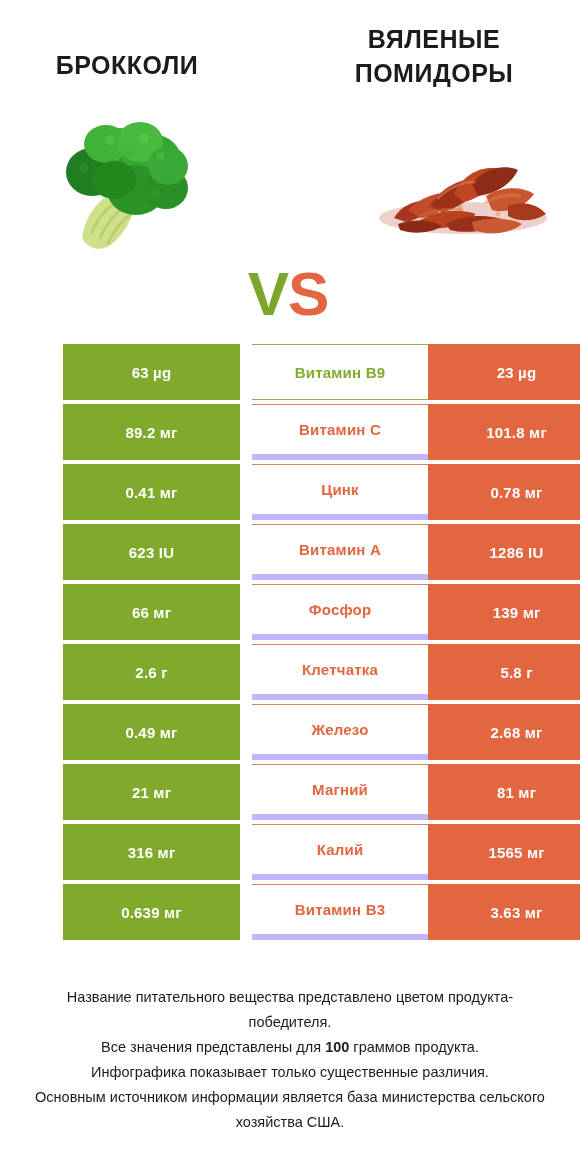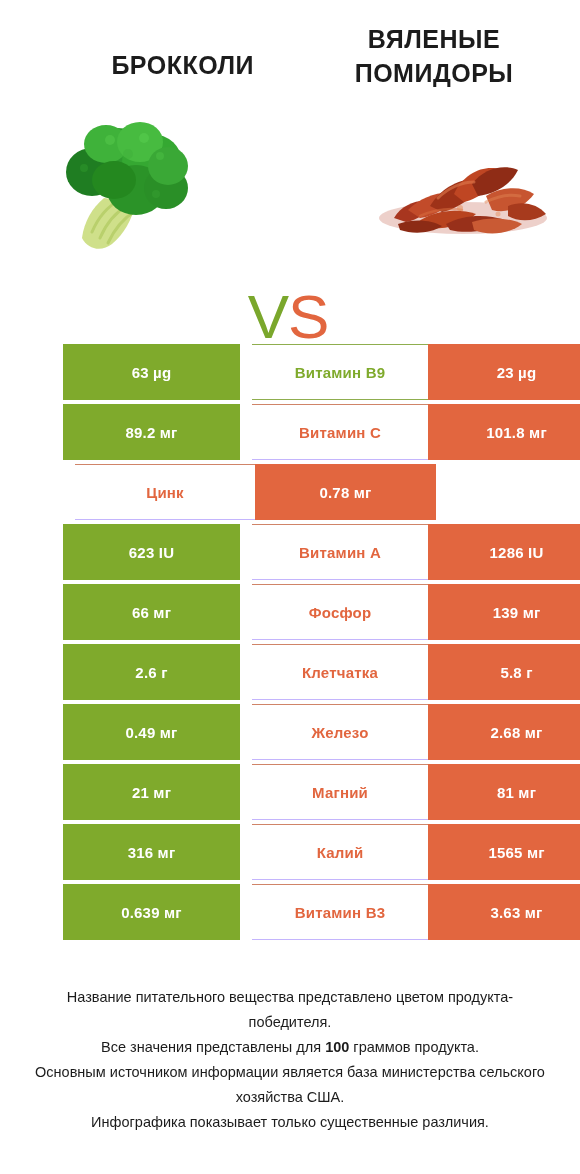--- a/index.html
+++ b/index.html
@@ -28,21 +28,21 @@
     letter-spacing: 0.5px;
     line-height: 34px;
     color: #1c1c1c;
     text-transform: uppercase;
     font-family: "Liberation Sans", "DejaVu Sans", sans-serif;
   }
   .title-left {
     left: 0;
     width: 254px;
     top: 48px;
-    text-align: right;
+    text-align: center;
   }
   .title-right {
     right: 0;
     width: 292px;
     top: 22px;
     text-align: center;
   }
 
   
   .products {
@@ -56,25 +56,25 @@
     position: absolute;
     top: 0;
     height: 160px;
   }
   .prod-left  { left: 40px;  width: 175px; }
   .prod-right { right: 22px; width: 190px; }
 
   .vs {
     position: absolute;
     left: 218px;
-    top: 176px;
+    top: 153px;
     width: 140px;
     text-align: center;
     font-size: 62px;
-    font-weight: 400;
+    font-weight: 700;
     line-height: 62px;
     letter-spacing: -1px;
     font-family: "Liberation Sans", "DejaVu Sans", sans-serif;
   }
   .vs .v { color: #7aa72c; }
   .vs .s { color: #e2663f; }
 
   
   .table {
     position: absolute;
@@ -111,21 +111,21 @@
     margin-left: 12px;
   }
   .cell-mid.win-left {
     color: #7faa2c;
     border-top: 1px solid #8fae4e;
     border-bottom: 1px solid #8fae4e;
   }
   .cell-mid.win-right {
     color: #e2663f;
     border-top: 1px solid #d08468;
-    border-bottom: 1px solid #c4b5fd;
+    border-bottom: 6px solid #c4b5fd;
   }
 
   
   .footer {
     position: absolute;
     left: 0;
     top: 985px;
     width: 580px;
     text-align: center;
     font-size: 14.5px;
@@ -214,20 +214,21 @@
       <div class="cell cell-left">63 µg</div>
       <div class="cell cell-mid win-left">Витамин B9</div>
       <div class="cell cell-right">23 µg</div>
     </div>
     <div class="row">
       <div class="cell cell-left">89.2 мг</div>
       <div class="cell cell-mid win-right">Витамин C</div>
       <div class="cell cell-right">101.8 мг</div>
     </div>
     <div class="row">
+      <div class="cell cell-left">0.41 мг</div>
       <div class="cell cell-mid win-right">Цинк</div>
       <div class="cell cell-right">0.78 мг</div>
     </div>
     <div class="row">
       <div class="cell cell-left">623 IU</div>
       <div class="cell cell-mid win-right">Витамин A</div>
       <div class="cell cell-right">1286 IU</div>
     </div>
     <div class="row">
       <div class="cell cell-left">66 мг</div>
@@ -257,15 +258,15 @@
     <div class="row">
       <div class="cell cell-left">0.639 мг</div>
       <div class="cell cell-mid win-right">Витамин B3</div>
       <div class="cell cell-right">3.63 мг</div>
     </div>
   </div>
 
 <div class="footer">
   <div>Название питательного вещества представлено цветом продукта-победителя.</div>
   <div><span>Все значения представлены для </span><b>100</b><span> граммов продукта.</span></div>
+  <div>Инфографика показывает только существенные различия.</div>
   <div>Основным источником информации является база министерства сельского хозяйства США.</div>
-  <div>Инфографика показывает только существенные различия.</div>
 </div>
 
 </body></html>

